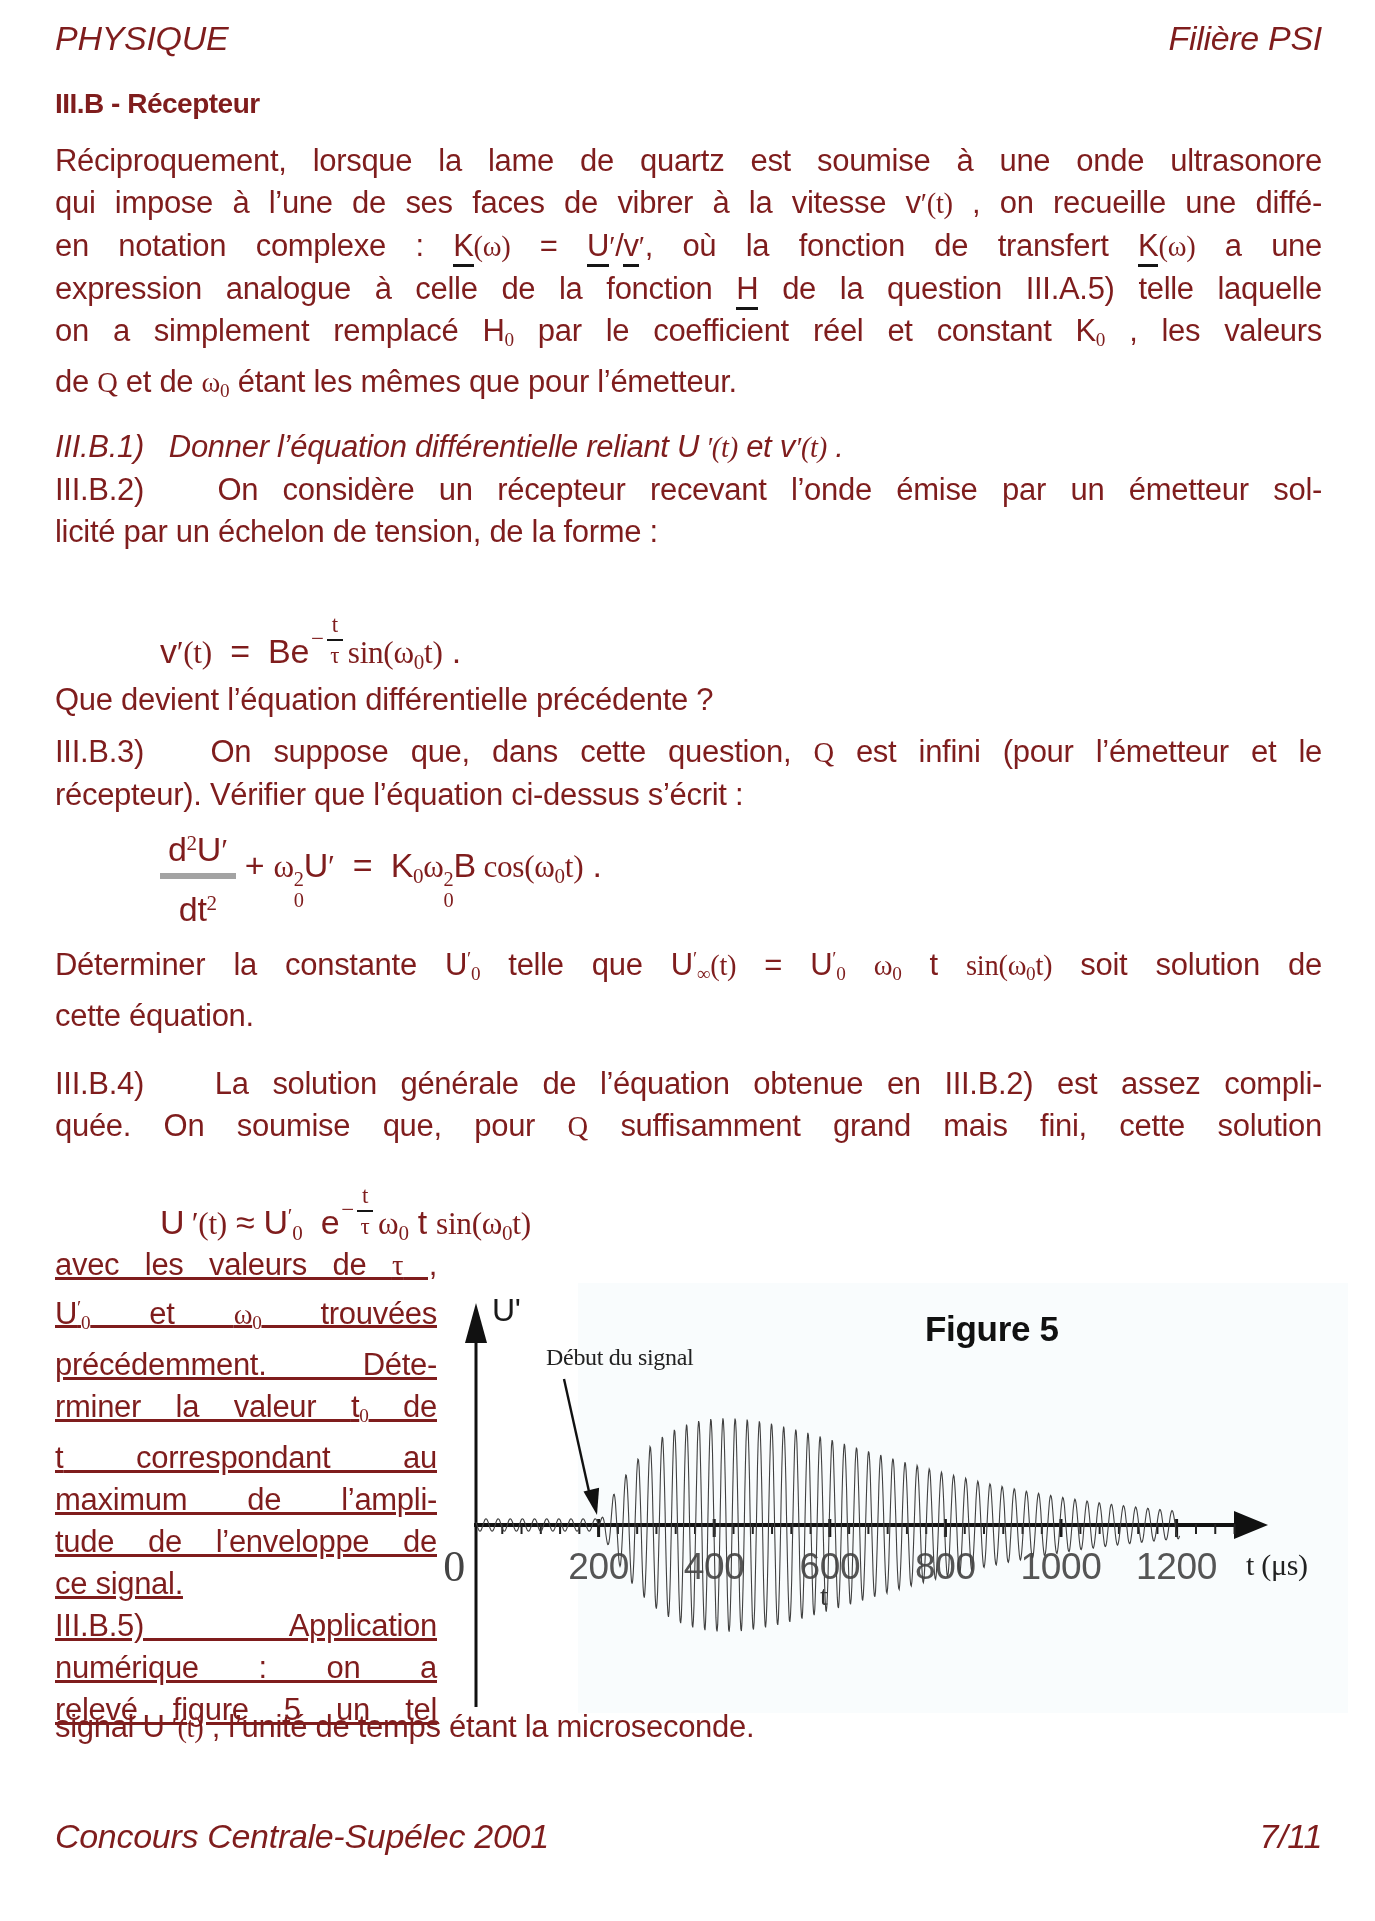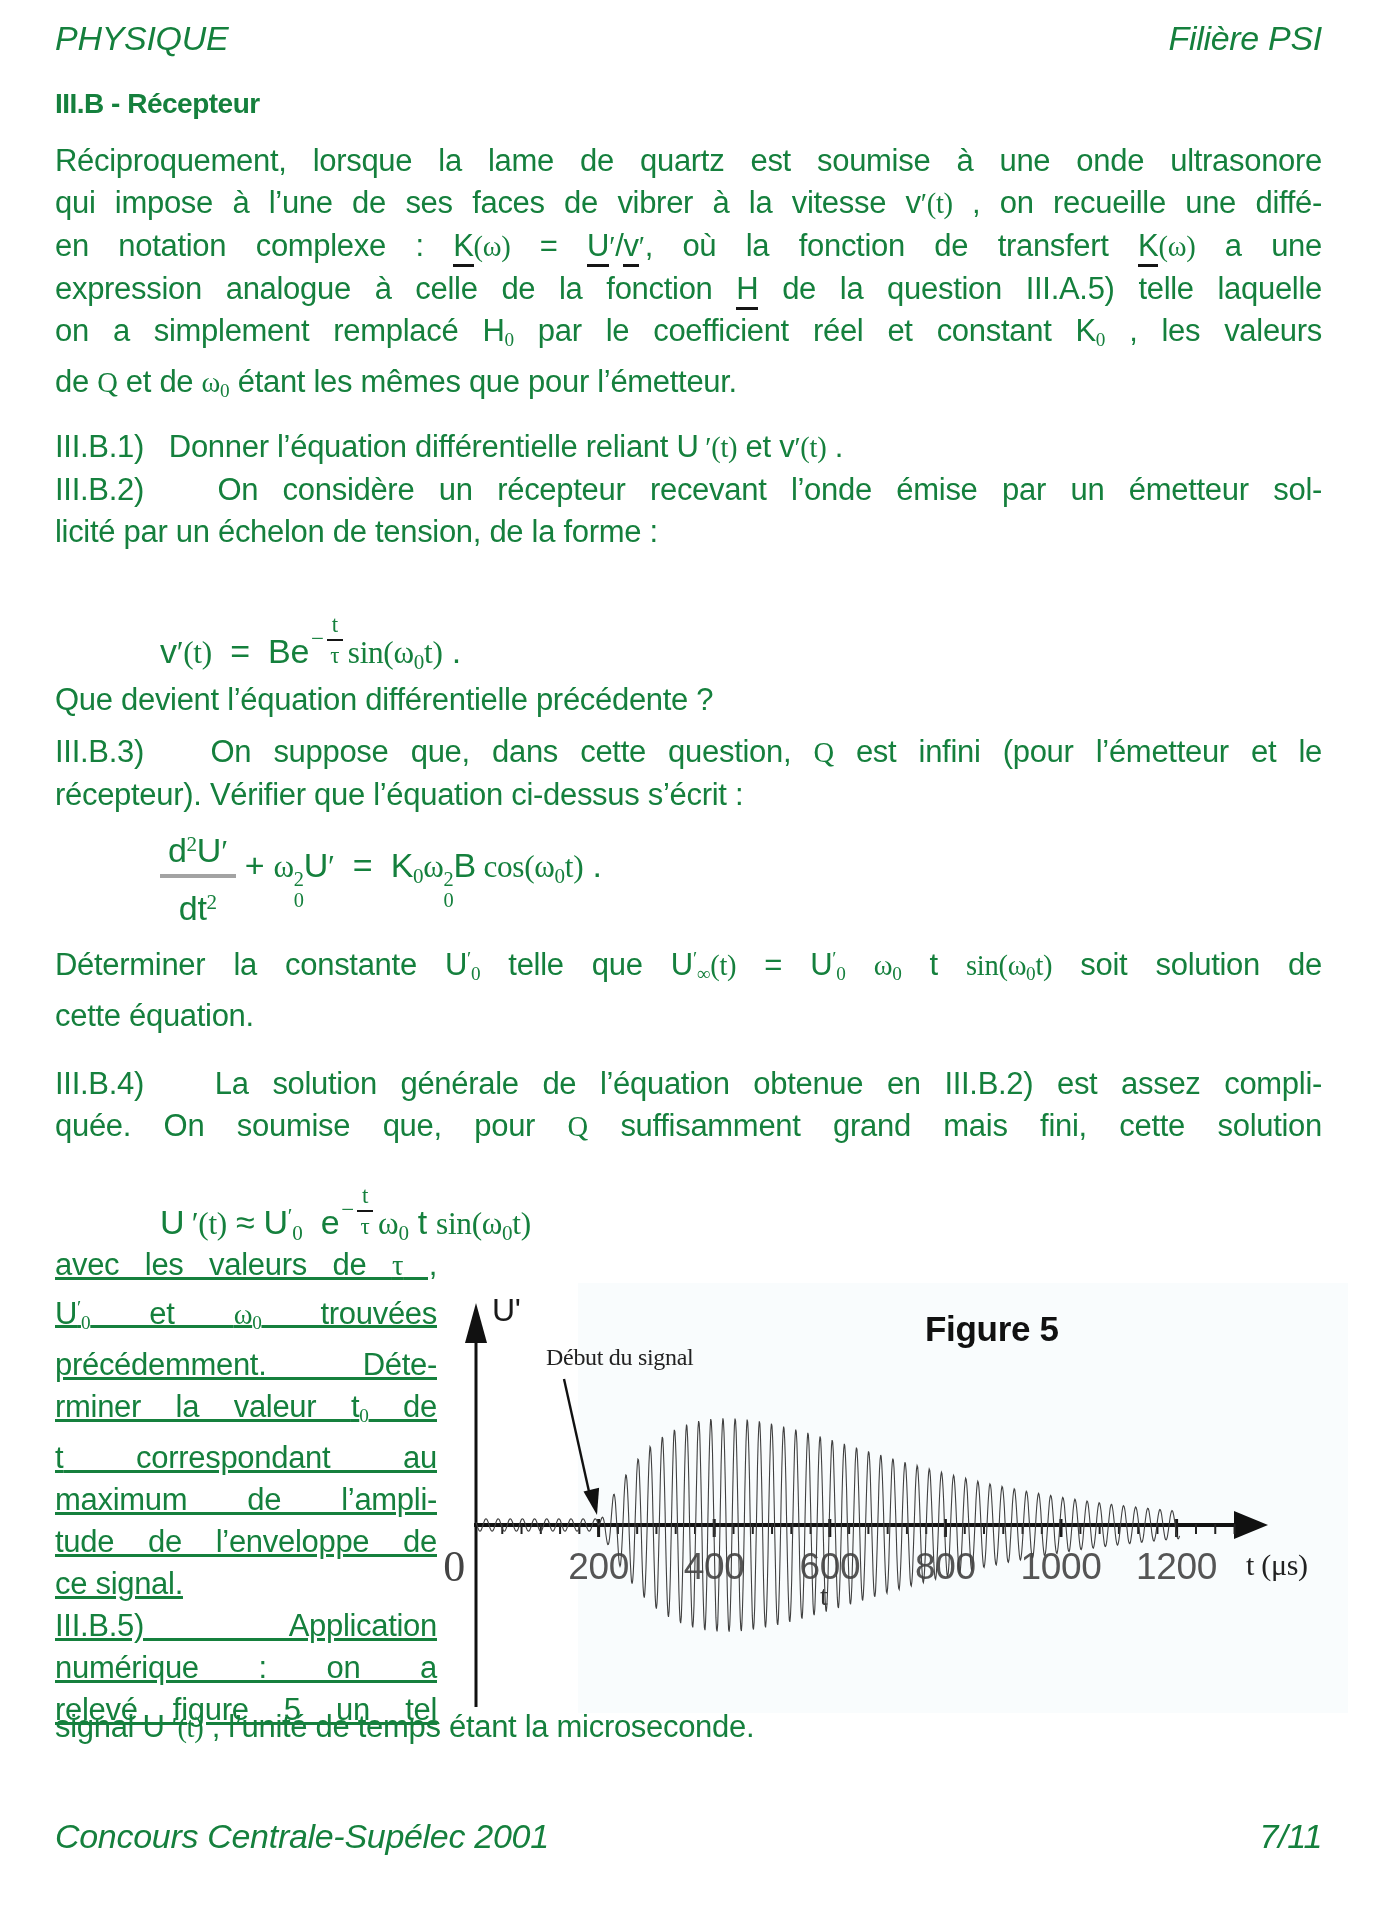--- a/index.html
+++ b/index.html
@@ -1,46 +1,46 @@
 <!DOCTYPE html>
 <html><head>
 <meta charset="utf-8">
 <style>
   html,body{margin:0;padding:0;background:#9a9a9a;}
   .page{position:relative;width:1375px;height:1921px;background:#ffffff;margin:0 auto;
         box-sizing:border-box;padding:18px 53px 0 55px;overflow:hidden;
-        font-family:"Liberation Sans",sans-serif;font-size:31px;color:#15803d;letter-spacing:-0.3px;}
+        font-family:"Liberation Sans",sans-serif;font-size:31px;color:#7f1d1d;letter-spacing:-0.3px;}
   .hdr{display:flex;justify-content:space-between;font-style:italic;font-size:34px;line-height:40px;}
   .h1{font-weight:bold;font-size:28px;line-height:44px;margin-top:24px;letter-spacing:-0.5px;}
   .para{margin:0;}
   .ln{line-height:42px;text-align:justify;}
   .ln.jl{text-align-last:justify;}
   .mt-p1{margin-top:14px;}
-  .mt-q1{margin-top:13px;}
+  .mt-q1{margin-top:13px;font-style:italic;}
   .mt-mid{margin-top:16px;}
   .mt-q3{margin-top:10px;}
   .mt-q4{margin-top:26px;}
   .sr{font-family:"Liberation Serif",serif;font-size:0.92em;}
   .sb{font-family:"Liberation Serif",serif;font-size:0.62em;vertical-align:-0.28em;}
   .sp{font-family:"Liberation Serif",serif;font-size:0.62em;vertical-align:0.5em;}
   .u{border-bottom:3px solid #151515;padding-bottom:1px;}
   .ss{display:inline-flex;flex-direction:column;align-items:flex-start;vertical-align:-0.42em;
       font-size:0.6em;line-height:1.05;font-family:"Liberation Serif",serif;}
   .formula{box-sizing:border-box;white-space:nowrap;font-size:34px;}
   .f1{height:96px;padding:44px 0 0 105px;margin-top:14px;}
   .f3{height:96px;padding:34px 0 0 105px;}
   .exp{display:inline-flex;align-items:center;vertical-align:17px;
        font-family:"Liberation Serif",serif;font-size:23px;line-height:1;margin:0 5px 0 2px;}
   .exp .minus{margin-right:3px;}
   .vf{display:inline-flex;flex-direction:column;align-items:center;}
   .vn{padding:2px 5px 3px;border-bottom:2px solid #151515;}
   .vd{padding-top:3px;}
   .f2{height:118px;margin-top:4px;padding-left:105px;display:flex;align-items:center;}
   .frac{display:inline-flex;flex-direction:column;align-items:center;line-height:1.12;}
-  .fnum{padding:0 8px 5px;border-bottom:4px solid #a3a3a3;}
+  .fnum{padding:0 8px 5px;border-bottom:6px solid #a3a3a3;}
   .fden{padding-top:11px;}
   .twocol{position:relative;height:462px;}
   .leftcol{width:382px;text-decoration:underline;}
   .ftr{display:flex;justify-content:space-between;font-style:italic;font-size:34px;
        line-height:42px;margin-top:66px;}
   .fig{position:absolute;left:428px;top:1283px;}
   .fig text{font-family:"Liberation Sans",sans-serif;}
   .fig .serif{font-family:"Liberation Serif",serif;}
 </style>
 </head>

